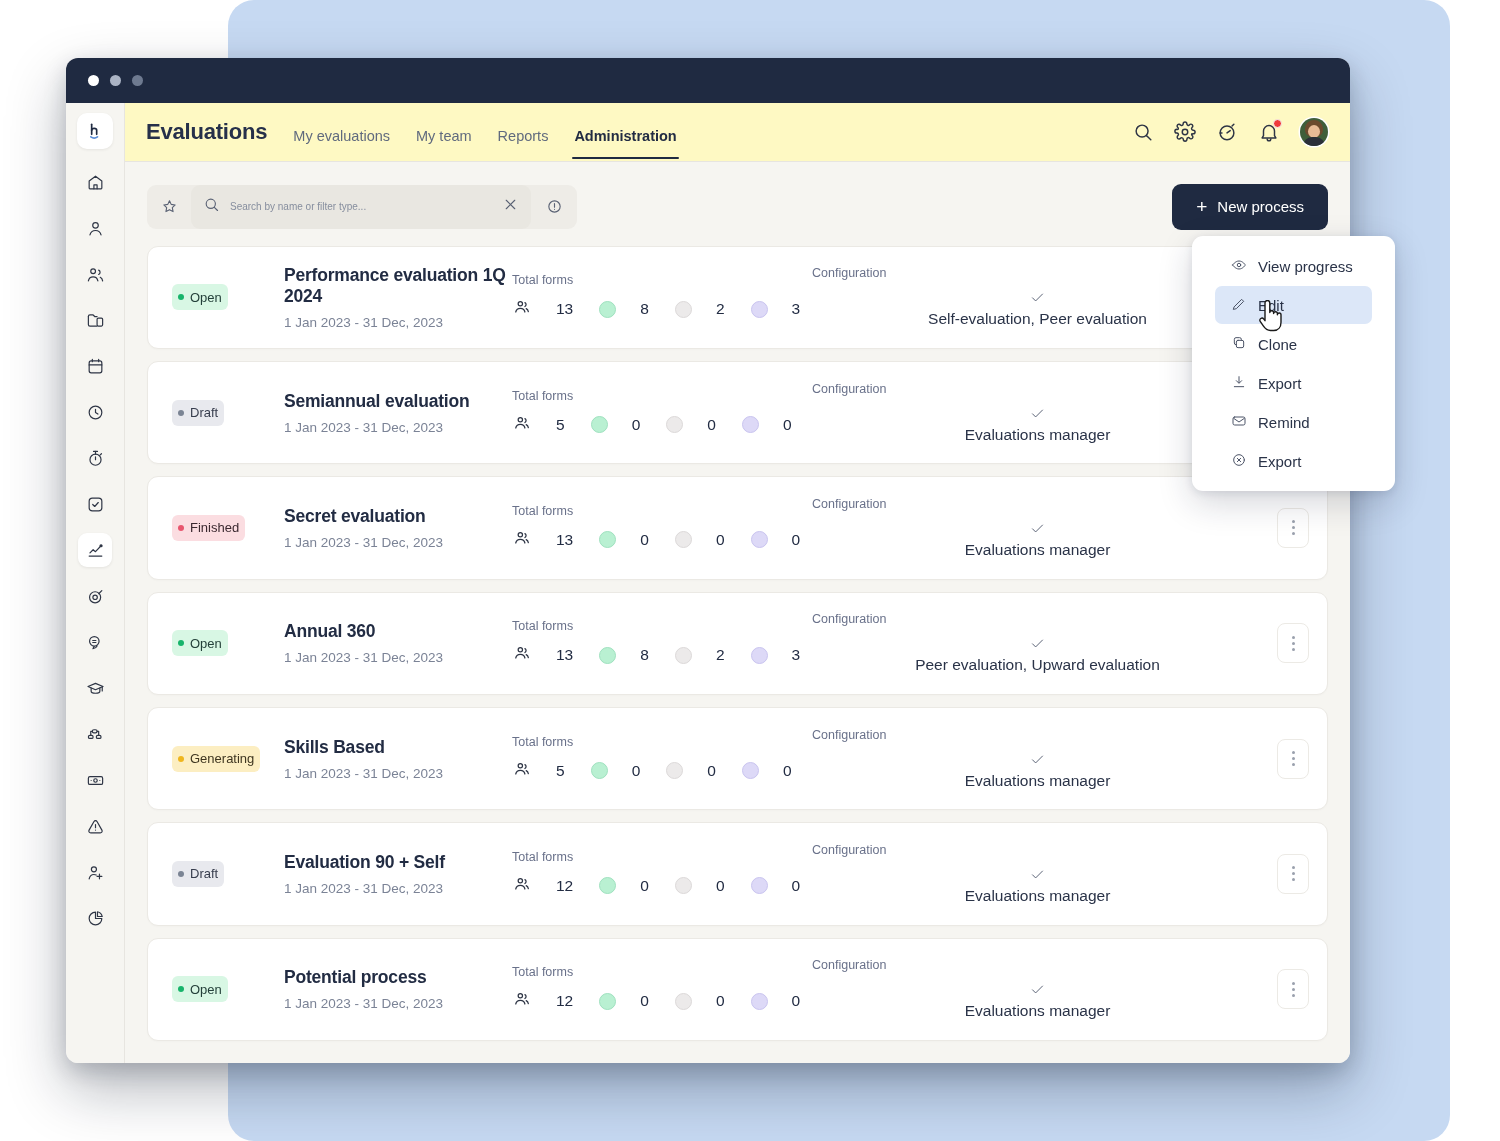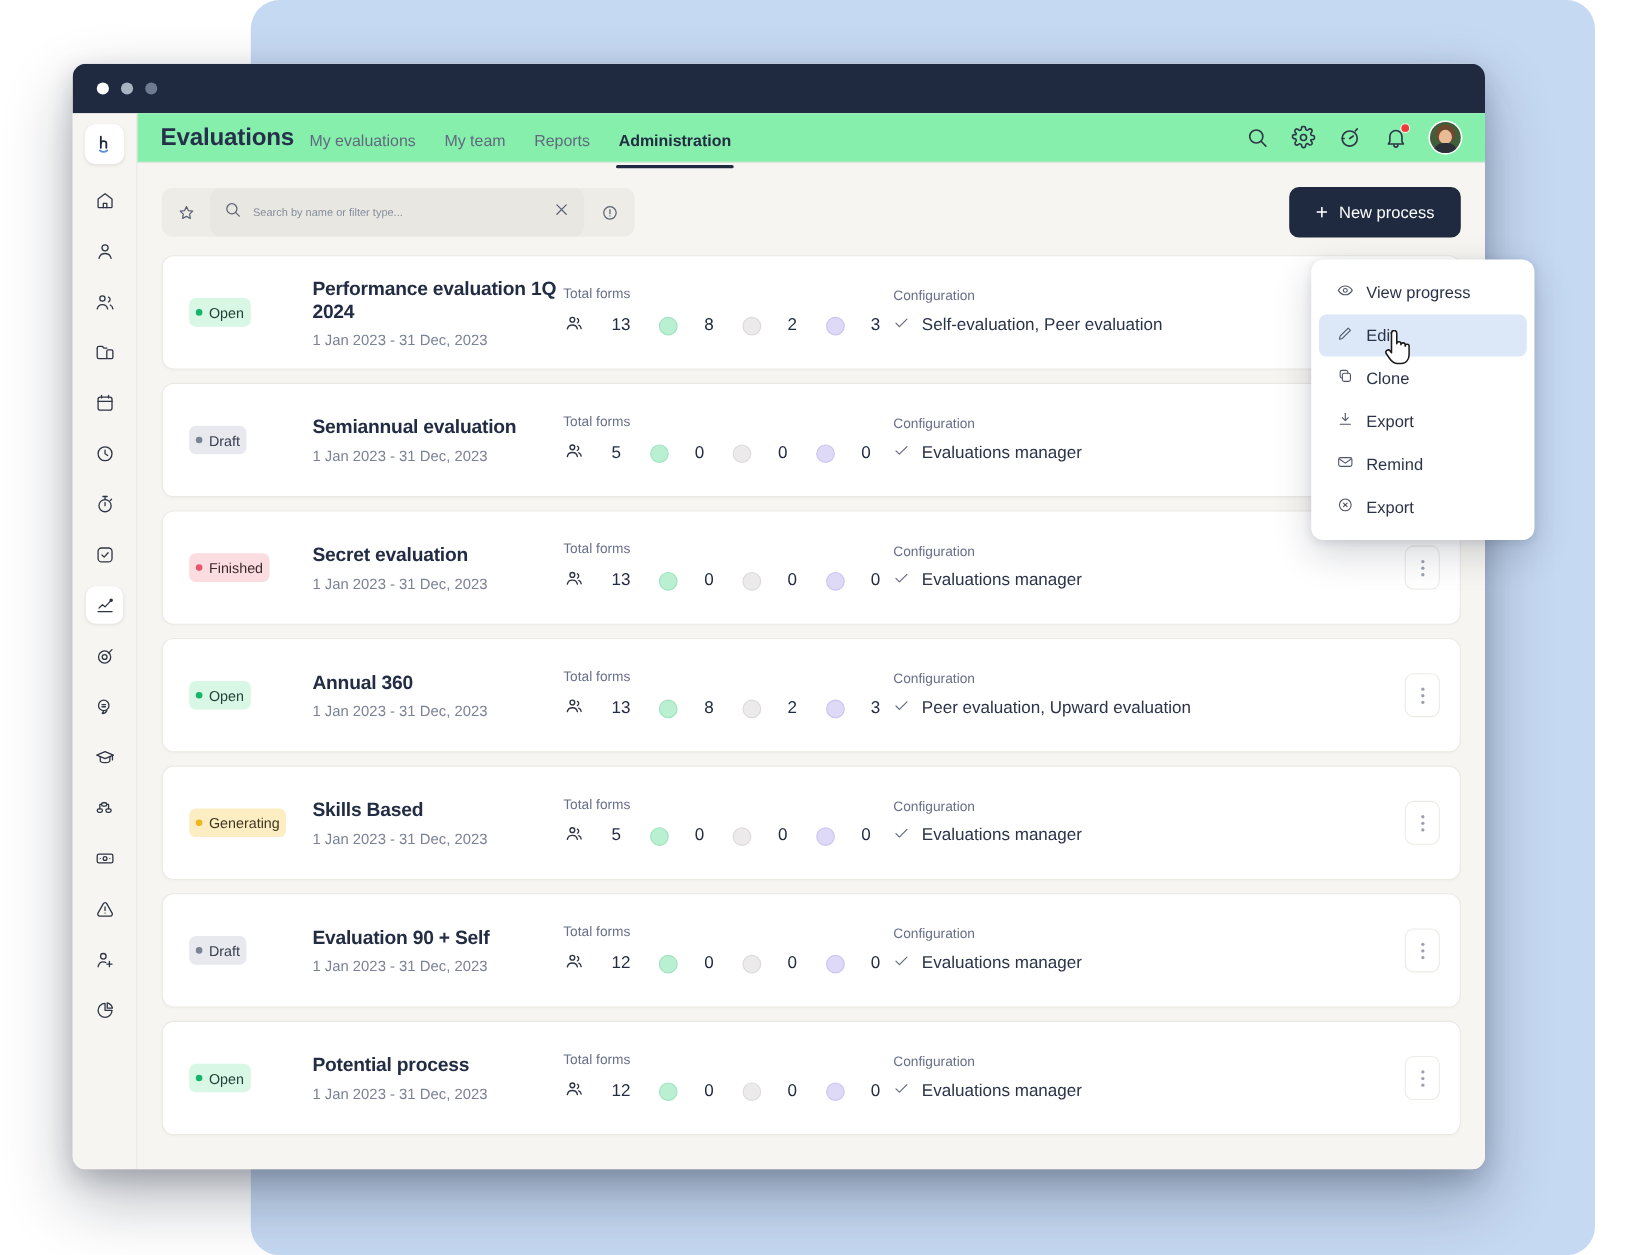--- a/index.html
+++ b/index.html
@@ -28,24 +28,24 @@
      display:flex; align-items:center; justify-content:center; box-shadow:0 1px 3px rgba(0,0,0,.07); margin-bottom:8px; }
   .rail-item { width:34px; height:34px; border-radius:9px; display:flex; align-items:center;
      justify-content:center; margin:4px 0; cursor:pointer; }
   .rail-item.active { background:#ffffff; box-shadow:0 1px 3px rgba(0,0,0,.08); }
   .rail-item svg { width:19px; height:19px; stroke:#2e3545; stroke-width:1.5; fill:none;
      stroke-linecap:round; stroke-linejoin:round; }
 
   
   .pane { flex:1; background:#f6f5f1; display:flex; flex-direction:column; min-width:0; }
 
-  .topbar { height:45px; background:#86efac; border-bottom:1px solid #e7e5e0;
+  .topbar { height:59px; background:#fef9c3; border-bottom:1px solid #e7e5e0;
      display:flex; align-items:center; padding:0 22px 0 21px; }
   .brand { font-size:22px; font-weight:700; color:#26304a; letter-spacing:-.2px; }
-  .navs { display:flex; align-items:flex-end; gap:26px; margin-left:14px; height:55px; }
+  .navs { display:flex; align-items:flex-end; gap:26px; margin-left:26px; height:55px; }
   .nav { font-size:14.5px; color:#606a7e; padding-bottom:16px; cursor:pointer; line-height:1;
      position:relative; align-self:flex-end; }
   .nav.active { color:#222c43; font-weight:600; }
   .nav.active::after { content:""; position:absolute; left:-2px; right:-2px; bottom:0;
      height:2.5px; background:#1f2a41; border-radius:2px; }
   .top-actions { margin-left:auto; display:flex; align-items:center; gap:20px; }
   .ticon { width:22px; height:22px; cursor:pointer; position:relative; }
   .ticon svg { width:22px; height:22px; stroke:#2e3545; stroke-width:1.6; fill:none;
      stroke-linecap:round; stroke-linejoin:round; }
   .bell-dot { position:absolute; right:-2px; top:-2px; width:9px; height:9px; border-radius:50%;
@@ -98,33 +98,33 @@
   .fgrp { display:flex; align-items:center; gap:24px; margin-right:18px; }
   .fgrp:last-child { margin-right:0; }
   .fgrp .num { font-size:15.5px; color:#222c43; }
   .circ { width:17px; height:17px; border-radius:50%; }
   .circ.g { background:#b9f0d2; border:1px solid #9fe1bf; }
   .circ.s { background:#eceaea; border:1px solid #dcd9d9; }
   .circ.p { background:#ddd9f7; border:1px solid #c9c4ef; }
   .ppl svg { width:20px; height:20px; stroke:#2e3545; stroke-width:1.5; fill:none;
      stroke-linecap:round; stroke-linejoin:round; }
   .col-cfg { flex:1; min-width:0; }
-  .cfg-val { display:flex; align-items:center; gap:11px; margin-top:10px;
-     font-size:15.5px; color:#2a3348; }
+  .cfg-val { display:flex; align-items:center; gap:1px; margin-top:10px;
+     font-size:15.5px; color:#2a3348;flex-direction:column; }
   .cfg-val svg { width:15px; height:15px; stroke:#5d6578; stroke-width:1.6; fill:none;
      stroke-linecap:round; stroke-linejoin:round; flex:0 0 15px; }
   .kebab { width:32px; height:40px; border:1px solid #eceae5; border-radius:8px; background:#fff;
      display:flex; flex-direction:column; align-items:center; justify-content:center; gap:3px;
      cursor:pointer; flex:0 0 32px; margin-left:14px; }
   .kebab i { width:3px; height:3px; border-radius:50%; background:#9aa0ad; display:block; }
 
   
   .menu { position:absolute; left:1192px; top:236px; width:203px; background:#fff;
      border-radius:11px; box-shadow:0 12px 34px rgba(20,30,55,.18), 0 2px 8px rgba(20,30,55,.10);
-     padding:10px 0; z-index:40; }
+     padding:10px 16px; z-index:40; }
   .mitem { display:flex; align-items:center; gap:11px; height:38px; padding:0 16px;
      font-size:15px; color:#2a3348; cursor:pointer; margin:1px 7px; border-radius:7px; }
   .mitem.hl { background:#dce7f8; }
   .mitem svg { width:16px; height:16px; stroke:#4d5568; stroke-width:1.5; fill:none;
      stroke-linecap:round; stroke-linejoin:round; flex:0 0 16px; }
   .cursor { position:absolute; left:1256px; top:300px; z-index:50; pointer-events:none; }
 </style>
 </head>
 <body>
 

